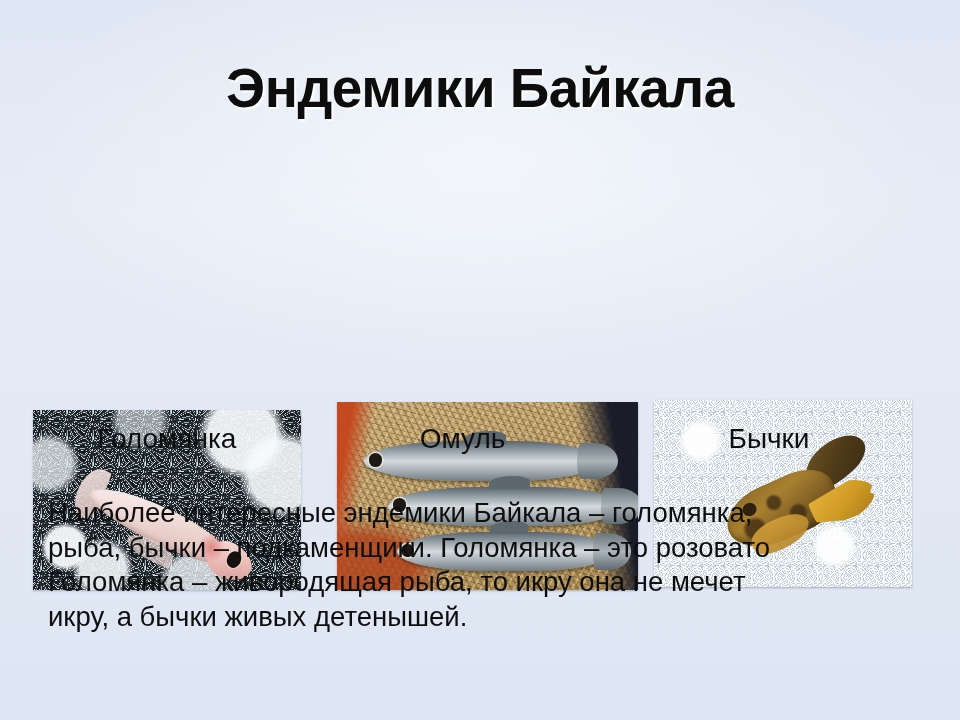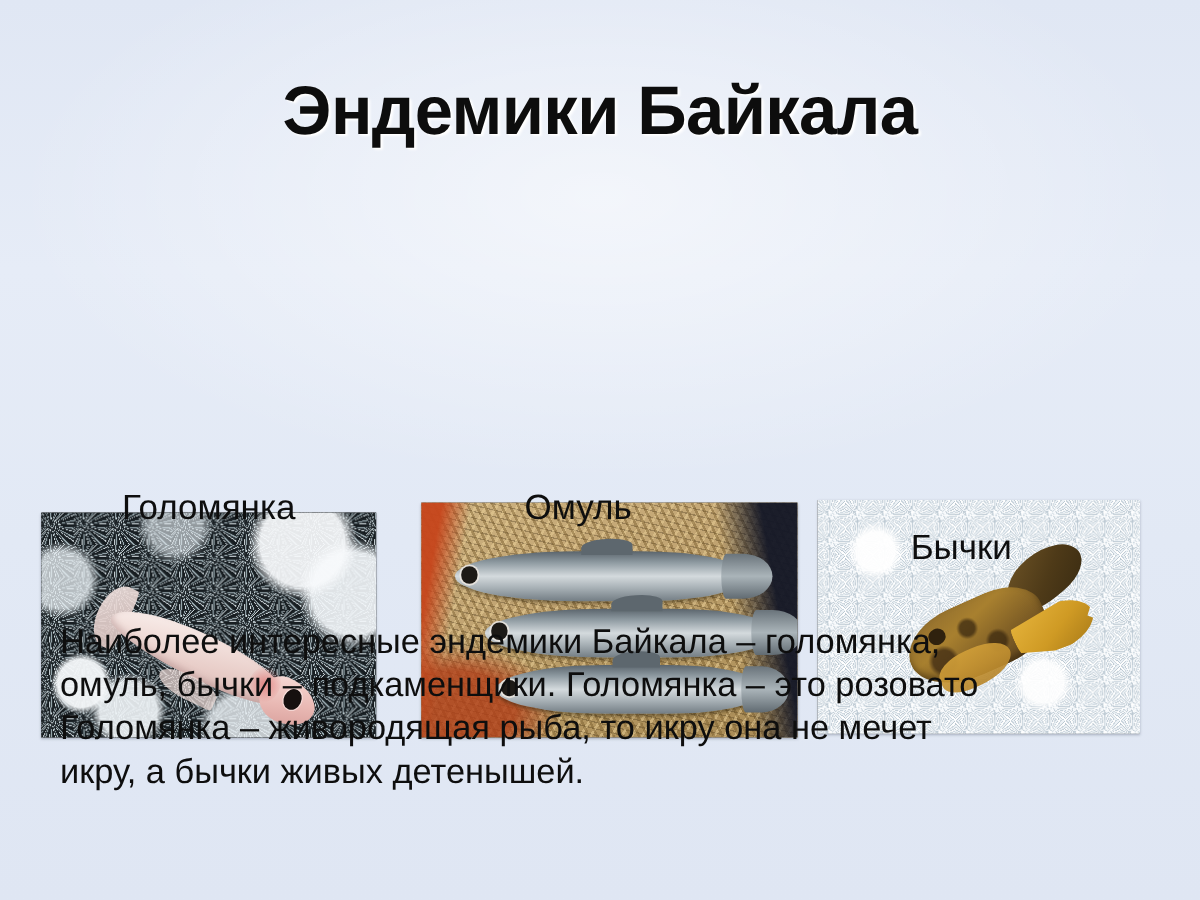--- a/index.html
+++ b/index.html
@@ -285,36 +285,36 @@
     height: 16%;
     border-radius: 50%;
     background: #1b1208;
     opacity: 0.85;
   }
 
   
   .captions {
     position: absolute;
     left: 0;
-    top: 389px;
+    top: 422px;
     width: 960px;
     height: 40px;
   }
   .caption {
     position: absolute;
     top: 0;
     font-size: 28px;
     line-height: 34px;
     color: #0e0e0e;
     text-align: center;
     white-space: nowrap;
   }
   #caption-golomyanka { left: 33px;  width: 268px; }
   #caption-omul       { left: 337px; width: 251px; }
-  #caption-bychki     { left: 654px; width: 230px; margin-top: 32px; }
+  #caption-bychki     { left: 654px; width: 230px; }
 
   
   .description {
     position: absolute;
     left: 48px;
     top: 496px;
     width: 864px;
     text-align: left;
     font-size: 27.5px;
     line-height: 34.5px;
@@ -376,18 +376,18 @@
   </div>
 
   <div class="captions">
     <div class="caption" id="caption-golomyanka">Голомянка</div>
     <div class="caption" id="caption-omul">Омуль</div>
     <div class="caption" id="caption-bychki">Бычки</div>
   </div>
 
   <div class="description">
     <span class="line">Наиболее интересные эндемики Байкала – голомянка,</span>
-    <span class="line">омуль, бычки – подкаменщики. Голомянка – это розовато</span>
+    <span class="line">рыба, бычки – подкаменщики. Голомянка – это розовато</span>
     <span class="line">Голомянка – живородящая рыба, то икру она не мечет</span>
     <span class="line">икру, а бычки живых детенышей.</span>
   </div>
 
 </div>
 
 </body></html>

